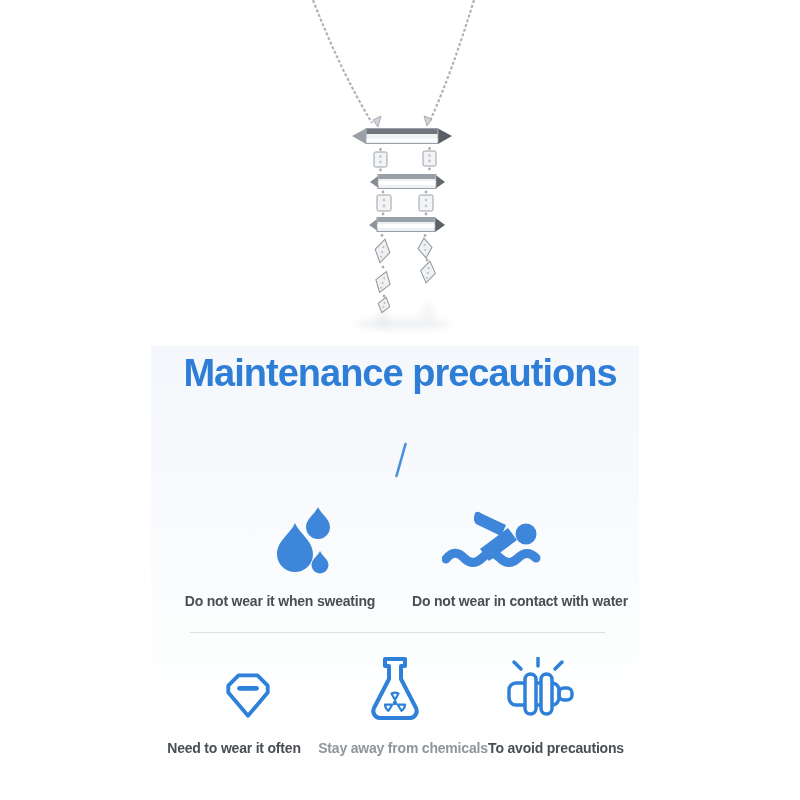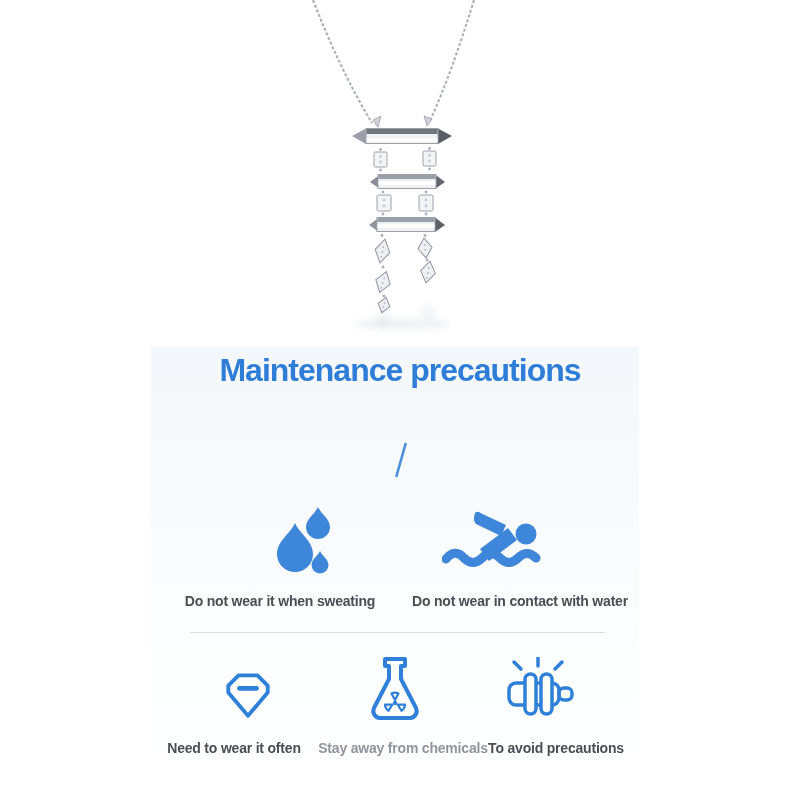--- a/index.html
+++ b/index.html
@@ -2,21 +2,21 @@
 <html><head>
 <meta charset="utf-8">
 <style>
   html,body{margin:0;padding:0;background:#ffffff;}
   .stage{position:relative;width:800px;height:800px;background:#ffffff;overflow:hidden;
          font-family:"Liberation Sans","DejaVu Sans",sans-serif;}
   .abs{position:absolute;}
   .panel{left:151px;top:346px;width:488px;height:454px;
          background:linear-gradient(180deg,#f4f7fb 0%,#f8fafd 35%,#fdfefe 70%,#ffffff 100%);}
   .title{left:0;top:352px;width:800px;text-align:center;
-         font-size:32px;font-weight:bold;letter-spacing:-1px;color:#2e7ed7;}
+         font-size:38px;font-weight:bold;letter-spacing:-1px;color:#2e7ed7;}
   .cap{position:absolute;text-align:center;font-size:14px;font-weight:bold;
        letter-spacing:-0.2px;color:#4a4d52;line-height:18px;}
   .cap.muted{color:#8f959c;}
   .divider{left:190px;top:632px;width:415px;height:1px;background:#dedede;}
   svg{display:block;}
 </style>
 </head>
 <body>
 
 <div class="stage">

